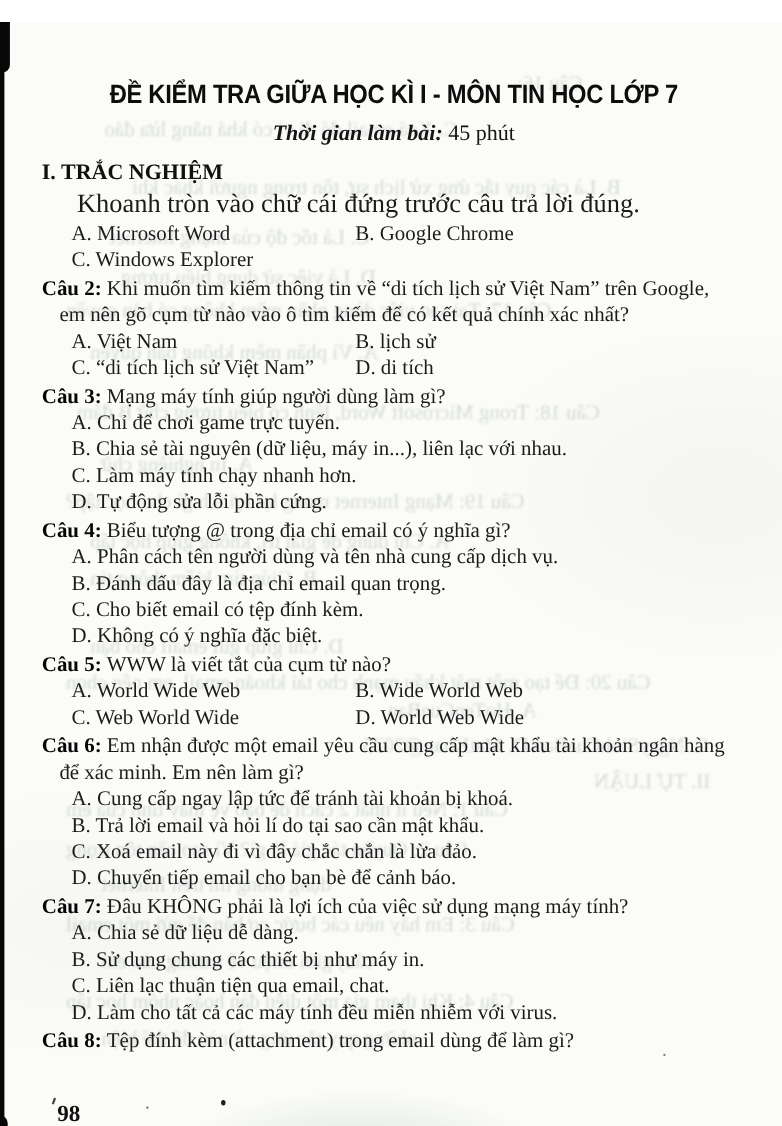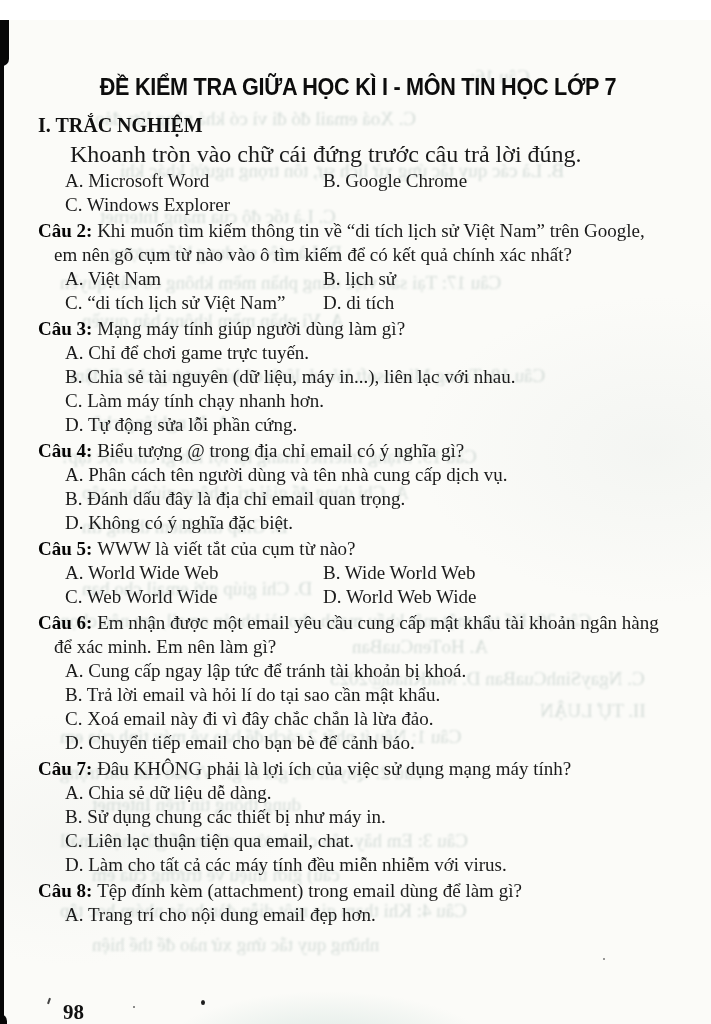--- a/index.html
+++ b/index.html
@@ -48,21 +48,21 @@
   .instruction{margin:3px 0 0 32px;font-size:24px;line-height:25px;}
 
   .question{margin-top:2px;}
   .qline{font-size:19px;line-height:24px;white-space:nowrap;}
   .qline.wrap{margin-left:16px;}
   .q-label{font-weight:700;color:#050505;}
   .opts{margin-left:27px;}
   .opts.two{display:grid;grid-template-columns:258px 1fr;}
   .opt{font-size:19px;line-height:24px;white-space:nowrap;}
 
-  .page-number{position:absolute;left:63px;top:980px;z-index:1;
+  .page-number{position:absolute;left:52px;top:980px;z-index:1;
     font-weight:700;font-size:21px;color:#111;}
   .tick{position:absolute;left:48px;top:978px;width:2px;height:6px;background:#444;transform:rotate(20deg);z-index:1;}
   .dot{position:absolute;border-radius:50%;background:#1d1d1d;z-index:1;}
   .d1{left:201px;top:980px;width:4px;height:5px;}
   .d2{left:133px;top:986px;width:2px;height:2px;background:#666;}
   .d3{left:603px;top:938px;width:2px;height:2px;background:#777;}
 </style>
 </head>
 <body>
 
@@ -94,20 +94,24 @@
       <div class="bleed-line" style="left: 60px; top: 880px; color: rgb(125, 150, 143);">Câu 4: Khi tham gia một diễn đàn hoặc nhóm học tập</div>
       <div class="bleed-line" style="left: 92px; top: 914px; color: rgb(125, 150, 143);">những quy tắc ứng xử nào để thể hiện</div>
     </div>
 
   <div class="edge-left"></div>
   <div class="edge-corner"></div>
   <div class="edge-corner-b"></div>
 
   <div class="content">
     <h1 class="title">ĐỀ KIỂM TRA GIỮA HỌC KÌ I - MÔN TIN HỌC LỚP 7</h1>
+    <div class="subtitle">
+      <span class="bi">Thời gian làm bài:</span>
+      <span>45 phút</span>
+    </div>
     <h2 class="section">I. TRẮC NGHIỆM</h2>
     <div class="instruction">Khoanh tròn vào chữ cái đứng trước câu trả lời đúng.</div>
     <div id="questions">
         <div class="question">
           <div class="opts two">
             <div class="opt">A. Microsoft Word</div>
             <div class="opt">B. Google Chrome</div>
             <div class="opt">C. Windows Explorer</div>
           </div>
         </div>
@@ -128,20 +132,21 @@
             <div class="opt">B. Chia sẻ tài nguyên (dữ liệu, máy in...), liên lạc với nhau.</div>
             <div class="opt">C. Làm máy tính chạy nhanh hơn.</div>
             <div class="opt">D. Tự động sửa lỗi phần cứng.</div>
           </div>
         </div>
         <div class="question">
           <div class="qline"><span class="q-label">Câu 4: </span>Biểu tượng @ trong địa chỉ email có ý nghĩa gì?</div>
           <div class="opts">
             <div class="opt">A. Phân cách tên người dùng và tên nhà cung cấp dịch vụ.</div>
             <div class="opt">B. Đánh dấu đây là địa chỉ email quan trọng.</div>
+            <div class="opt">C. Cho biết email có tệp đính kèm.</div>
             <div class="opt">D. Không có ý nghĩa đặc biệt.</div>
           </div>
         </div>
         <div class="question">
           <div class="qline"><span class="q-label">Câu 5: </span>WWW là viết tắt của cụm từ nào?</div>
           <div class="opts two">
             <div class="opt">A. World Wide Web</div>
             <div class="opt">B. Wide World Web</div>
             <div class="opt">C. Web World Wide</div>
             <div class="opt">D. World Web Wide</div>
@@ -161,23 +166,20 @@
           <div class="qline"><span class="q-label">Câu 7: </span>Đâu KHÔNG phải là lợi ích của việc sử dụng mạng máy tính?</div>
           <div class="opts">
             <div class="opt">A. Chia sẻ dữ liệu dễ dàng.</div>
             <div class="opt">B. Sử dụng chung các thiết bị như máy in.</div>
             <div class="opt">C. Liên lạc thuận tiện qua email, chat.</div>
             <div class="opt">D. Làm cho tất cả các máy tính đều miễn nhiễm với virus.</div>
           </div>
         </div>
         <div class="question">
           <div class="qline"><span class="q-label">Câu 8: </span>Tệp đính kèm (attachment) trong email dùng để làm gì?</div>
-          <div class="opts">
-            <div class="opt">A. Trang trí cho nội dung email đẹp hơn.</div>
-          </div>
         </div>
       </div>
   </div>
 
   <div class="page-number">98</div>
   <div class="tick"></div>
   <div class="dot d1"></div>
   <div class="dot d2"></div>
   <div class="dot d3"></div>
 </div>

